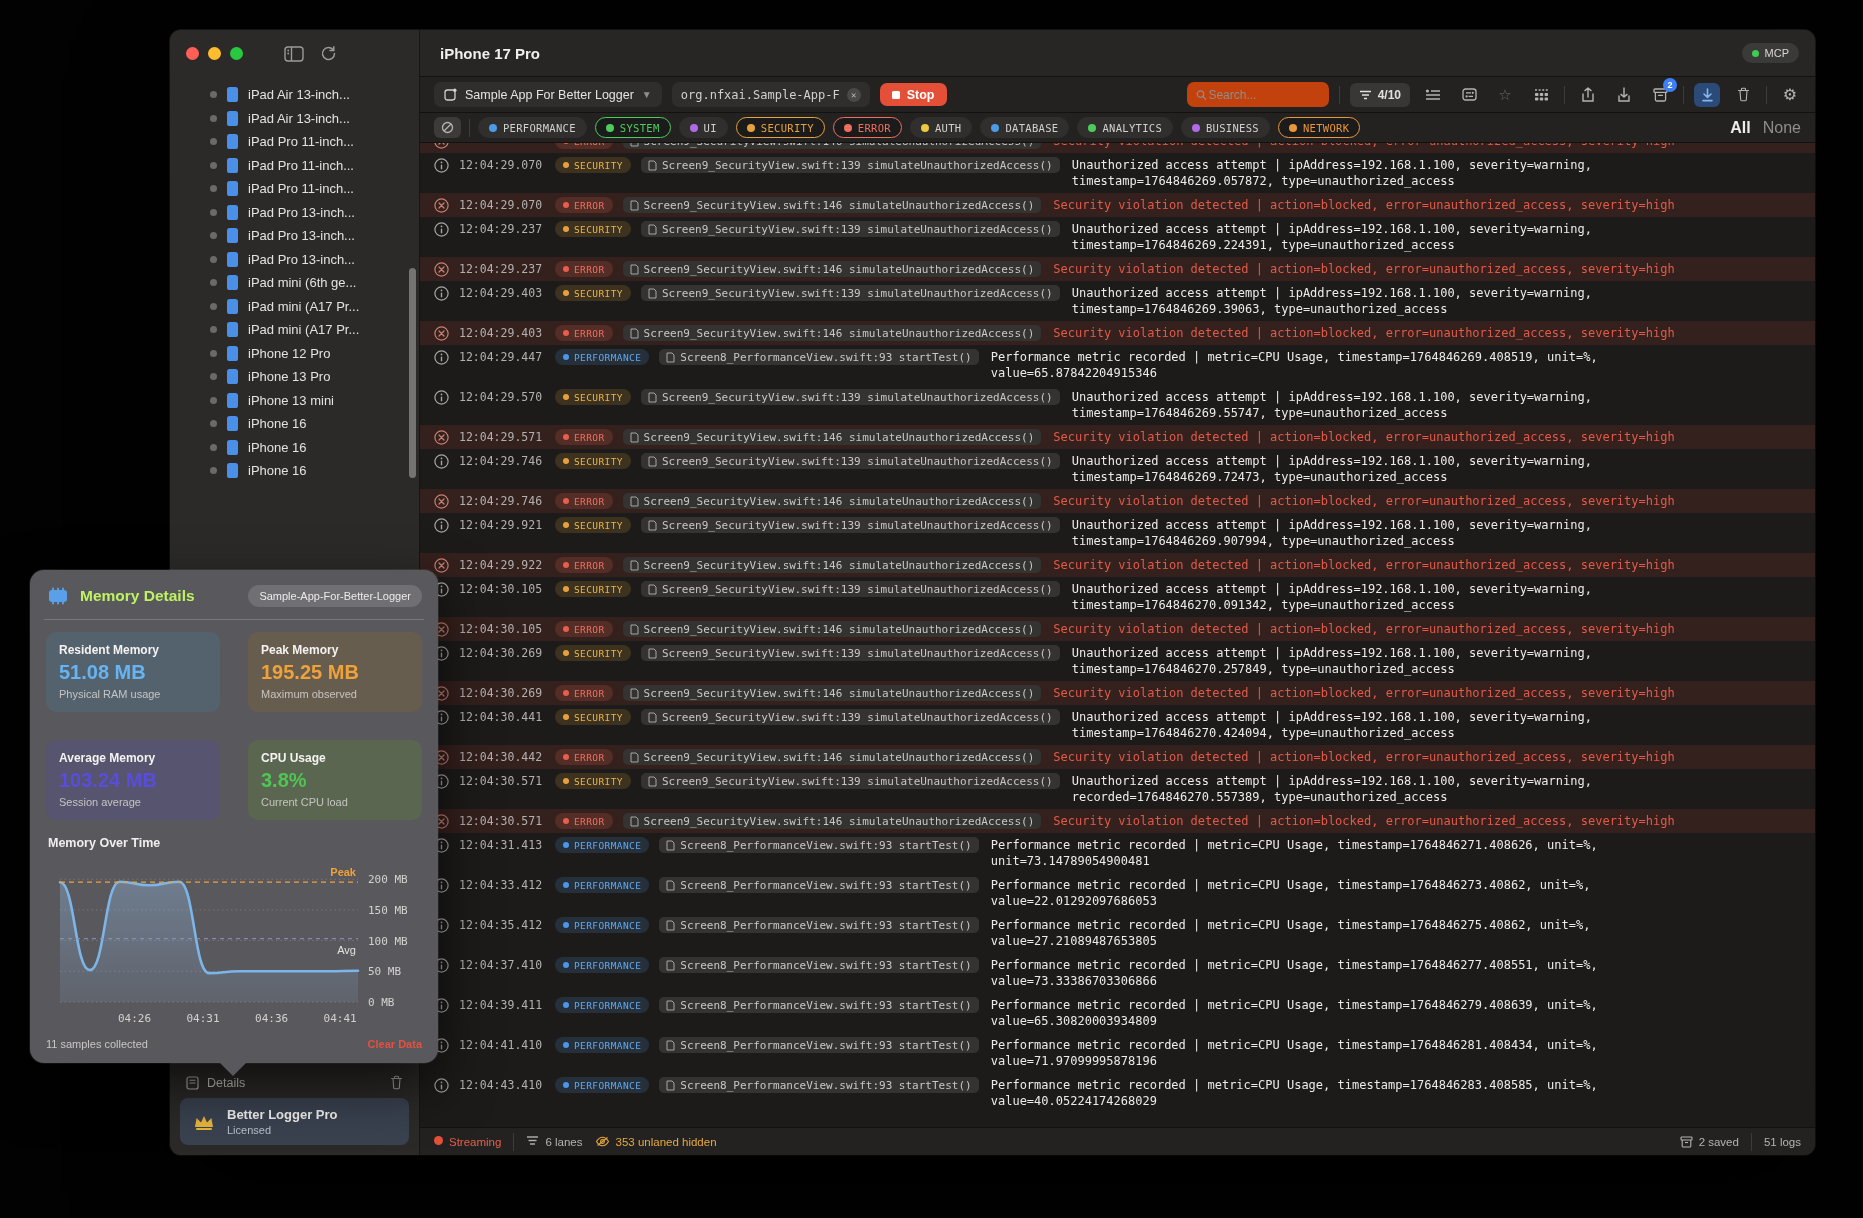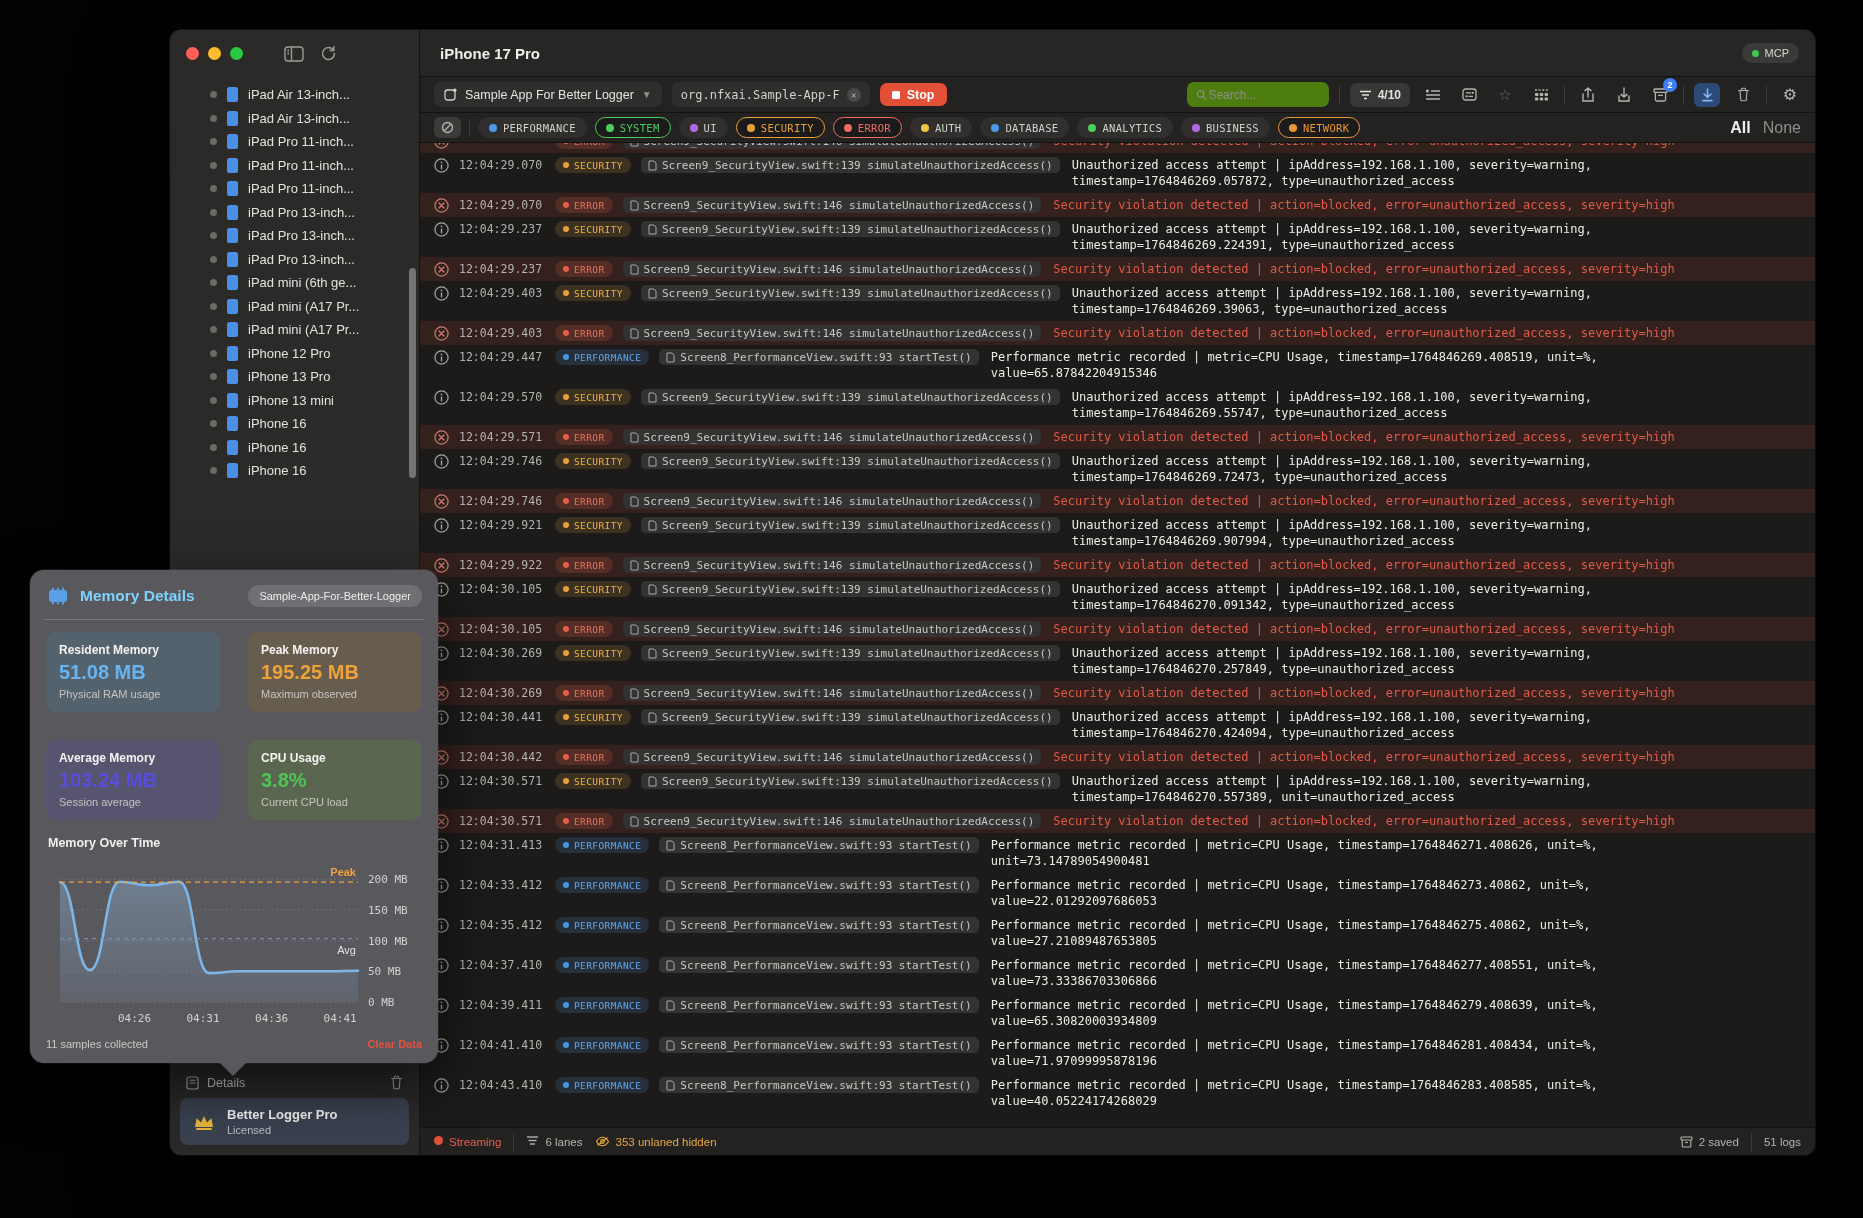--- a/index.html
+++ b/index.html
@@ -39,21 +39,21 @@
   .mcp-dot { width:7px; height:7px; border-radius:50%; background:#3fcb52; }
 
   .toolbar { height:36px; flex:none; background:#232221; display:flex; align-items:center; gap:10px; padding:0 12px 0 14px; border-bottom:1px solid #121211; }
   .app-selector { background:#2f2e2d; border-radius:7px; height:25px; display:flex; align-items:center; gap:8px; padding:0 10px; color:#e6e4e1; font-size:12.5px; }
   .chev { color:#8f8e8b; font-size:10px; }
   .bundle-chip { background:#2f2e2d; border-radius:7px; height:25px; display:flex; align-items:center; gap:7px; padding:0 9px; color:#d2d0cd; font-size:12px; }
   .bundle-x { width:14px; height:14px; border-radius:50%; background:#4a4948; color:#b5b3b0; font-size:9px; display:flex; align-items:center; justify-content:center; }
   .stop-btn { background:#e35037; border-radius:7px; height:23px; display:flex; align-items:center; gap:7px; padding:0 12px; color:#fff; font-size:12.5px; font-weight:bold; }
   .stop-square { width:8px; height:8px; background:#fff; border-radius:1.5px; }
   .toolbar .grow { flex:1; }
-  .search-box { background:#4d7c0f; border-radius:7px; height:25px; width:142px; display:flex; align-items:center; gap:2px; padding:0 9px; color:#8f8e8b; }
+  .search-box { background:#c2410c; border-radius:7px; height:25px; width:142px; display:flex; align-items:center; gap:2px; padding:0 9px; color:#8f8e8b; }
   .search-box input { background:transparent; border:none; outline:none; color:#d8d6d3; font-size:12px; width:100%; font-family:"Liberation Sans",sans-serif; }
   .search-box input::placeholder { color:#8f8e8b; }
   .vdiv { width:1px; height:18px; background:#3c3b39; }
   .filter-count { background:#383736; border-radius:6px; height:24px; padding:0 9px; display:flex; align-items:center; gap:6px; color:#e2e0dd; font-size:12px; font-weight:bold; }
   .tb-icon { width:26px; height:24px; display:flex; align-items:center; justify-content:center; color:#b5b3b0; position:relative; }
   .tb-icon.dim { color:#6b6a67; }
   .tb-icon.active-dl { background:#2c4a78; border-radius:6px; color:#85b4f2; }
   .badge-2 { position:absolute; top:-5px; right:-4px; min-width:14px; height:14px; border-radius:7px; background:#3d7ff5; color:#fff; font-size:9px; font-weight:bold; display:flex; align-items:center; justify-content:center; padding:0 3px; }
   .gear-glyph { font-size:16px; line-height:1; }
   .star-glyph { font-size:15px; line-height:1; }
@@ -99,21 +99,21 @@
   .sb-gray { color:#b5b3b0; display:flex; align-items:flex-start; gap:6px; }
   .sb-orange { color:#e8a93f; display:flex; align-items:center; gap:6px; }
   .status-bar .grow { flex:1; }
 
   
   .popover { position:absolute; left:30px; top:570px; width:408px; height:493px; background:#59585d; border-radius:14px;
     box-shadow:0 22px 55px rgba(0,0,0,.65), 0 0 0 1px rgba(255,255,255,.10); padding:15px 16px; z-index:5; }
   .popover-tail { position:absolute; left:190px; top:493px; width:0; height:0;
     border-left:13px solid transparent; border-right:13px solid transparent; border-top:13px solid #59585d; }
   .pop-header { display:flex; align-items:center; gap:10px; }
-  .pop-title { color:#7dd3fc; font-size:15.5px; font-weight:bold; }
+  .pop-title { color:#bef264; font-size:15.5px; font-weight:bold; }
   .pop-pill { margin-left:auto; background:rgba(255,255,255,.14); border-radius:11px; height:22px; padding:0 11px; display:flex; align-items:center; color:#ecebe9; font-size:11px; }
   .pop-divider { height:1px; background:rgba(255,255,255,.18); margin:12px -2px 12px -2px; }
   .stat-grid { display:grid; grid-template-columns:1fr 1fr; gap:28px; }
   .stat-card { border-radius:10px; padding:11px 13px; height:80px; }
   .stat-card .lab { color:#f4f3f1; font-size:12px; font-weight:bold; }
   .stat-card .val { font-size:20px; font-weight:bold; margin-top:4px; }
   .stat-card .cap { color:#c6c4c1; font-size:11px; margin-top:4px; }
   .card-resident { background:#54626e; } .card-resident .val { color:#66b4f2; }
   .card-peak { background:#675d4e; } .card-peak .val { color:#f0a23a; }
   .card-average { background:#56546e; } .card-average .val { color:#584ddc; }
@@ -984,21 +984,21 @@
       <span>SECURITY</span>
     </span>
     <span class="file-chip">
       <svg width="9" height="11" viewBox="0 0 9 11">
         <path d="M1 1 h5 l2 2 v7 h-7 z" fill="none" stroke="#a9a7a4" stroke-width="1"></path>
       </svg>
       <span>Screen9_SecurityView.swift:139 simulateUnauthorizedAccess()</span>
     </span>
     <span class="log-msg">
             <div class="msg-line">Unauthorized access attempt | ipAddress=192.168.1.100, severity=warning,</div>
-            <div class="msg-line">timestamp=1764846270.557389, unit=unauthorized_access</div>
+            <div class="msg-line">recorded=1764846270.557389, type=unauthorized_access</div>
           </span>
   </div>
 
   <div class="log-row error">
 
     <svg class="lvl-icon" viewBox="0 0 15 15">
       <circle cx="7.5" cy="7.5" r="6.6" fill="none" stroke="#c97f72" stroke-width="1.2"></circle>
       <path d="M5 5 L10 10 M10 5 L5 10" stroke="#c97f72" stroke-width="1.3" stroke-linecap="round"></path>
     </svg>
     <span class="log-time">12:04:30.571</span>

